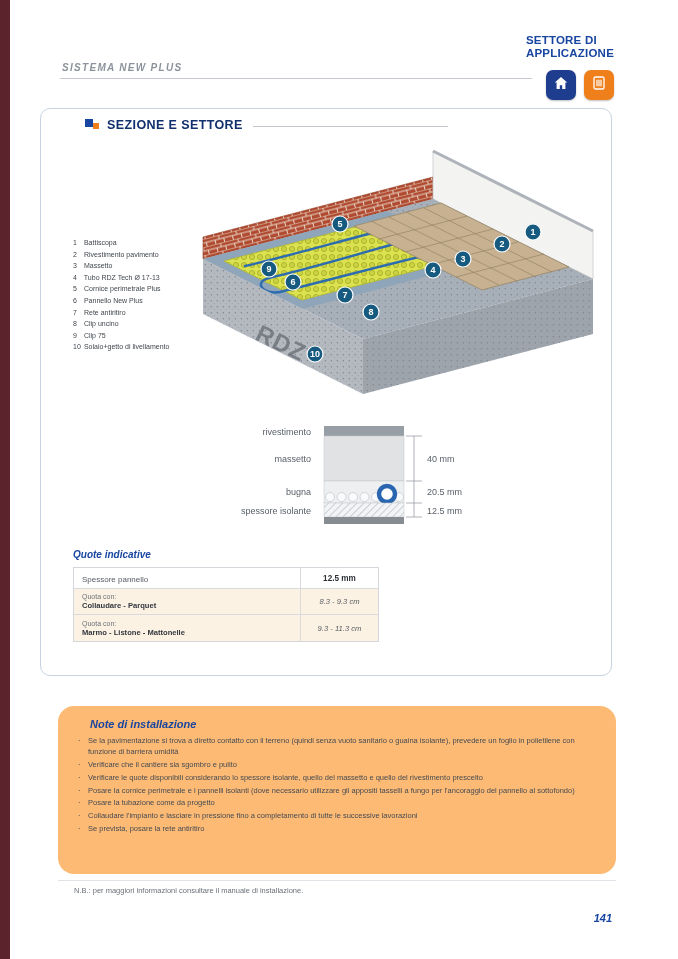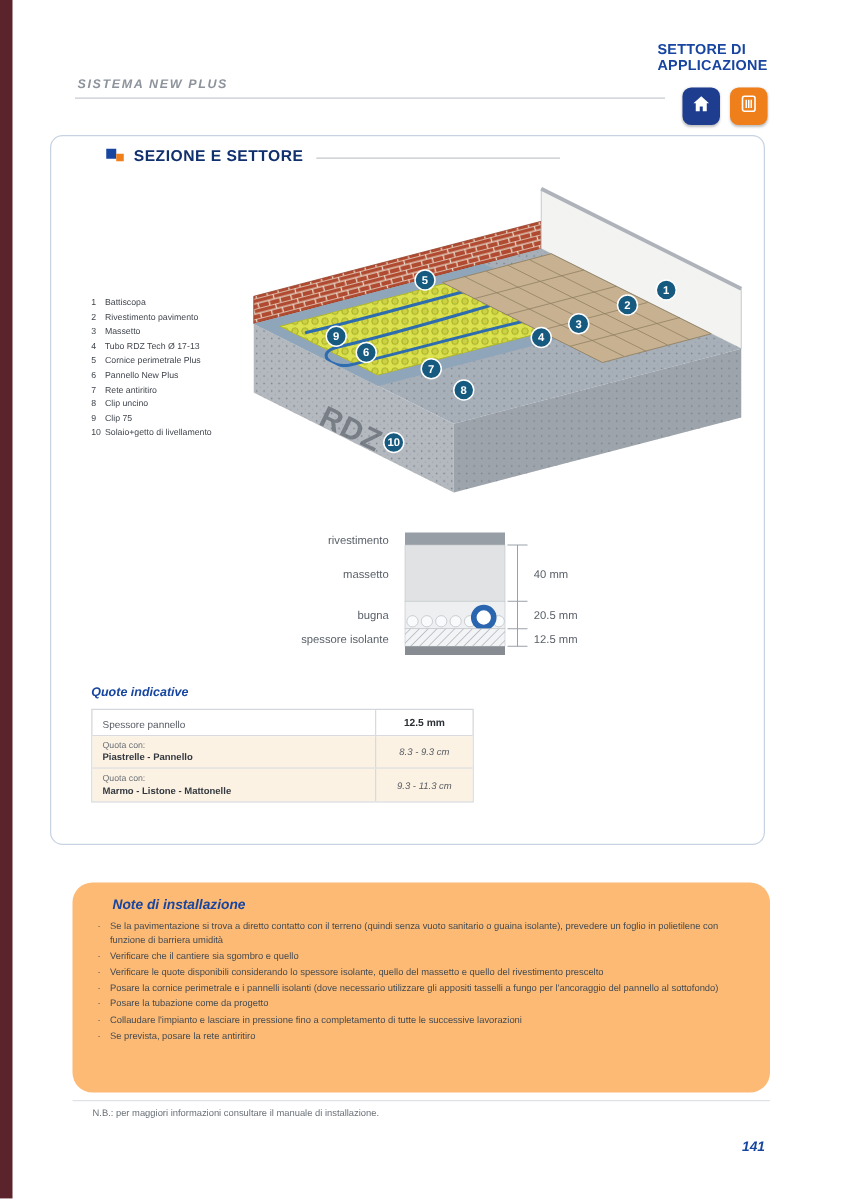--- a/index.html
+++ b/index.html
@@ -249,38 +249,38 @@
     <div class="quote-table">
       <div class="qrow">
         <div class="qlabel">
             <span class="qlabel-main">Spessore pannello</span>
           </div>
         <div class="qvalue qvalue-bold">12.5 mm</div>
       </div>
       <div class="qrow qrow-cream">
         <div class="qlabel">
           <span class="qlabel-small">Quota con:</span>
-          <span class="qlabel-bold">Piastrelle - Pannello</span>
+          <span class="qlabel-bold">Collaudare - Parquet</span>
         </div>
         <div class="qvalue qvalue-italic">8.3 - 9.3 cm</div>
       </div>
       <div class="qrow qrow-cream">
         <div class="qlabel">
           <span class="qlabel-small">Quota con:</span>
           <span class="qlabel-bold">Marmo - Listone - Mattonelle</span>
         </div>
         <div class="qvalue qvalue-italic">9.3 - 11.3 cm</div>
       </div>
     </div>
   </div>
 
   <div class="notes">
     <div class="notes-title">Note di installazione</div>
     <div class="note-item">Se la pavimentazione si trova a diretto contatto con il terreno (quindi senza vuoto sanitario o guaina isolante), prevedere un foglio in polietilene con funzione di barriera umidità</div>
-    <div class="note-item">Verificare che il cantiere sia sgombro e quello</div>
+    <div class="note-item">Verificare che il cantiere sia sgombro e pulito</div>
     <div class="note-item">Verificare le quote disponibili considerando lo spessore isolante, quello del massetto e quello del rivestimento prescelto</div>
     <div class="note-item">Posare la cornice perimetrale e i pannelli isolanti (dove necessario utilizzare gli appositi tasselli a fungo per l'ancoraggio del pannello al sottofondo)</div>
     <div class="note-item">Posare la tubazione come da progetto</div>
     <div class="note-item">Collaudare l'impianto e lasciare in pressione fino a completamento di tutte le successive lavorazioni</div>
     <div class="note-item">Se prevista, posare la rete antiritiro</div>
   </div>
 
   <div class="footer-rule"></div>
   <div class="footer-note">N.B.: per maggiori informazioni consultare il manuale di installazione.</div>
   <div class="page-number">141</div>

